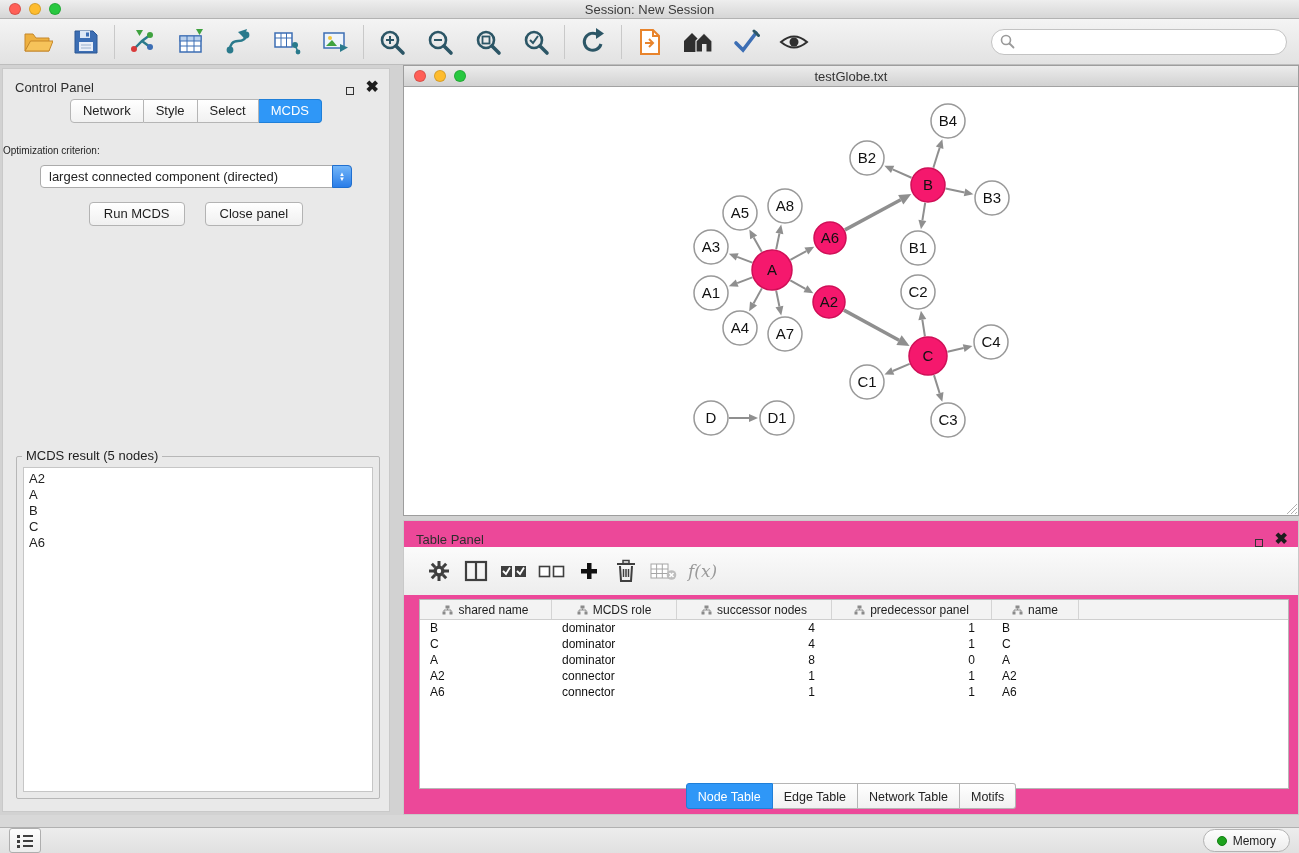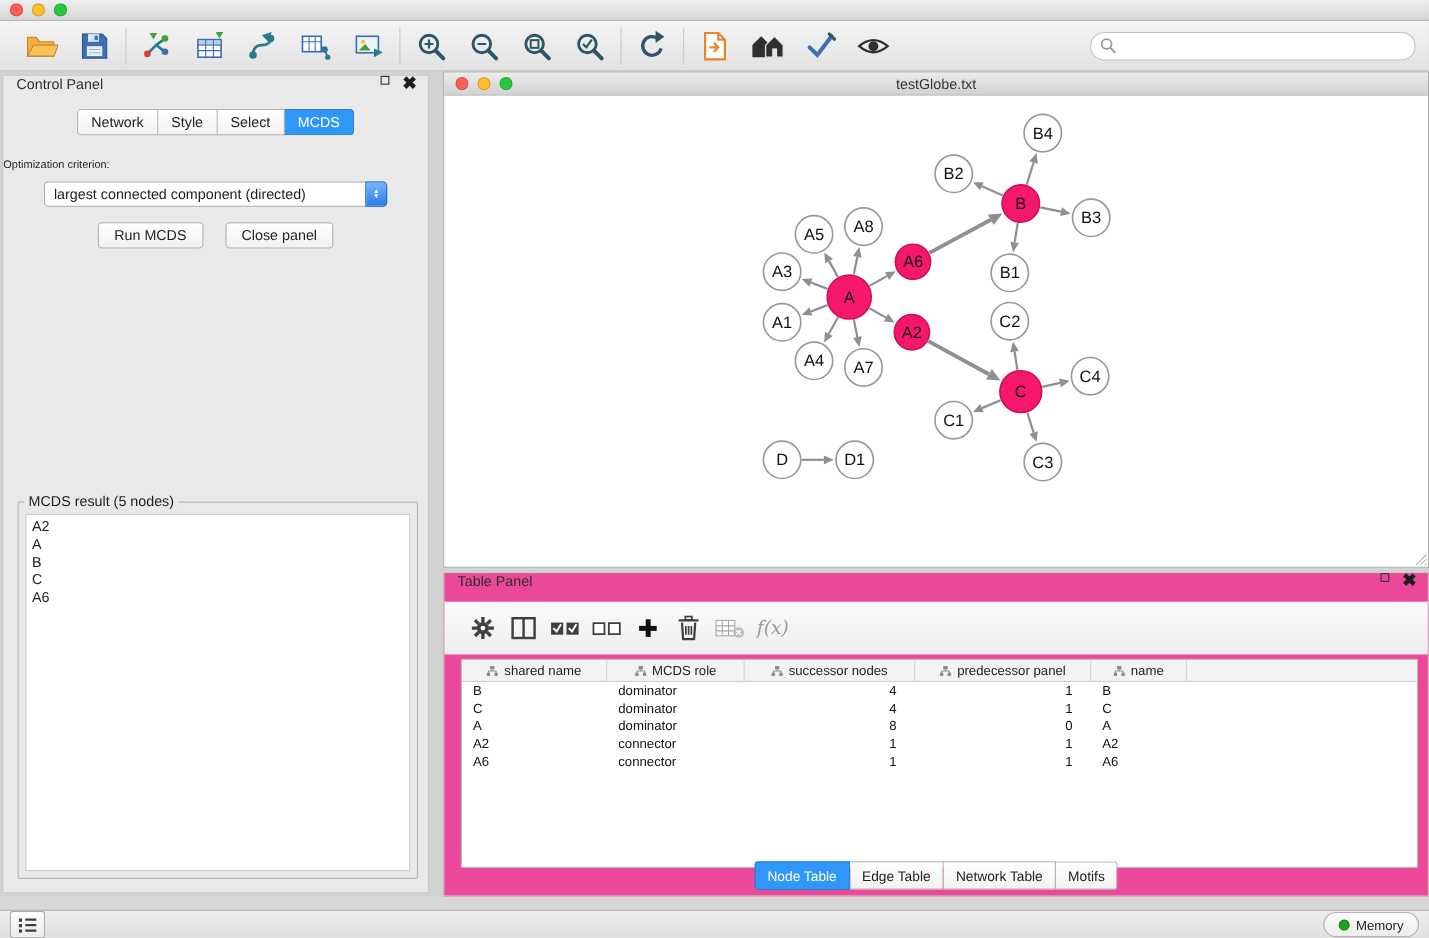--- a/index.html
+++ b/index.html
@@ -20,21 +20,21 @@
   .tool-btn{width:32px;height:32px;display:flex;align-items:center;justify-content:center;cursor:pointer}
   .search-wrap{margin-left:auto;position:relative;margin-right:2px}
   .search{width:296px;height:26px;border-radius:13px;border:1px solid #c3c3c3;background:#fff;padding:0 10px 0 28px;font-size:13px;outline:none;font-family:"Liberation Sans",sans-serif}
   .search-glyph{position:absolute;left:9px;top:5px}
 
   
   .main{position:absolute;top:65px;left:0;right:0;bottom:38px;background:#d2d2d2}
 
   
   .control-panel{position:absolute;left:2px;top:3px;width:388px;bottom:3px;background:#e9e9e9;border:1px solid #c9c9c9}
-  .panel-header{height:26px;display:flex;align-items:flex-start;padding:0 10px 0 12px;font-size:13px;color:#2e2e2e}
+  .panel-header{height:26px;display:flex;align-items:flex-end;padding:0 10px 0 12px;font-size:13px;color:#2e2e2e}
   .panel-header .spacer{flex:1}
   .panel-float{width:8px;height:8px;border:1.5px solid #333;display:inline-block;margin-right:12px;cursor:pointer}
   .panel-close{font-size:16px;font-weight:bold;color:#1d1d1d;line-height:1;cursor:pointer}
   .cp-tabs{display:flex;justify-content:center;margin-top:4px}
   .cp-tab{font-size:13px;padding:3px 12px 4px;background:linear-gradient(#ffffff,#f1f1f1);border:1px solid #b5b5b5;border-left:none;color:#222;cursor:pointer;white-space:nowrap}
   .cp-tab:first-child{border-left:1px solid #b5b5b5;border-radius:4px 0 0 4px}
   .cp-tab:last-child{border-radius:0 4px 4px 0}
   .cp-tab.active{background:#2f97f7;border-color:#1f7fd8;color:#fff}
   .cp-opt-label{text-align:left;margin-top:22px;font-size:10px;color:#1e1e1e}
   .combo{margin:9px auto 0;width:312px;height:23px;background:#fff;border:1px solid #ababab;border-radius:4px;position:relative;font-size:13px;display:flex;align-items:center;padding-left:8px;cursor:pointer}
@@ -84,20 +84,21 @@
 <body>
 
 <div class="app">
 
   <div class="titlebar">
     <div class="lights">
       <span class="light red"></span>
       <span class="light yellow"></span>
       <span class="light green"></span>
     </div>
+    <div class="title-text">Session: New Session</div>
   </div>
 
   <div class="toolbar">
     <div class="tool-group">
       <div class="tool-btn">
         <svg width="30" height="26" viewBox="0 0 30 26">
             <path d="M2 5 L2 22 L26 22 L26 9 L13 9 L10 5 Z" fill="#eeb140" stroke="#c5872a"></path>
             <path d="M2 22 L7.5 12 L30 12 L26 22 Z" fill="#f6c35a" stroke="#c5872a"></path>
           </svg>
       </div>

